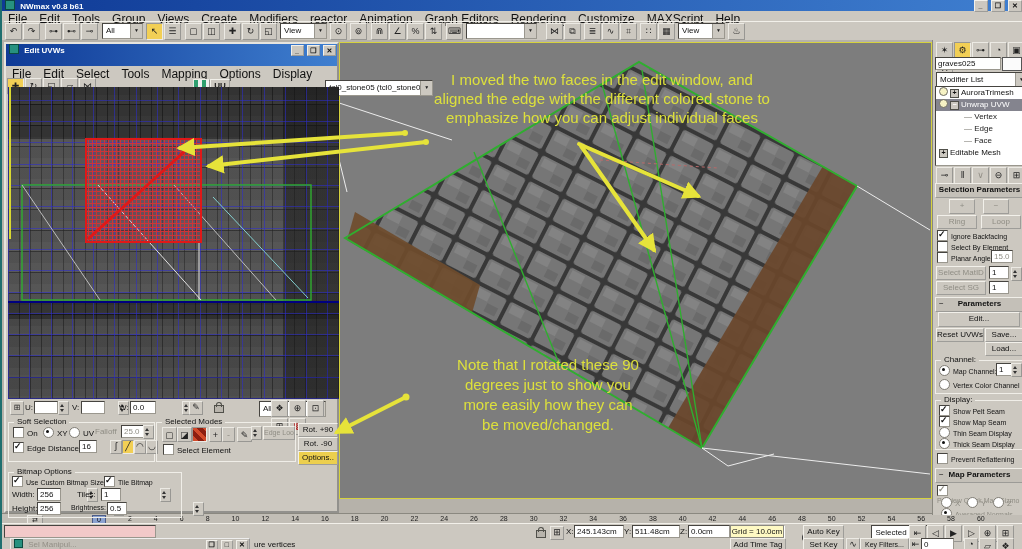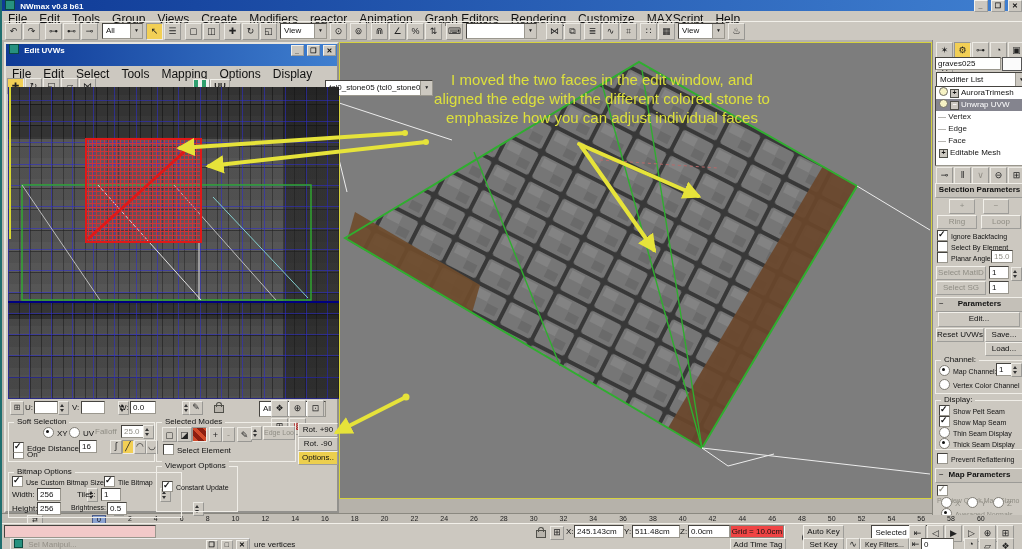--- a/index.html
+++ b/index.html
@@ -36,21 +36,21 @@
   .spin:after{bottom:2px;border-top:3px solid #333;}
   .grp{position:absolute;border:1px groove #f0eee8;}
   .gtitle{position:absolute;top:-6px;left:5px;background:#ccc8c0;padding:0 3px;font-size:8px;white-space:nowrap;}
   .lbl{font-size:8px;white-space:nowrap;}
   .roll{position:absolute;height:13px;background:#c4c0b8;border:1px outset #f0eee8;text-align:center;font-size:8px;font-weight:bold;line-height:12px;}
   .roll:before{content:"−";position:absolute;left:3px;top:0;font-weight:normal;}
   .srow{height:12px;line-height:12px;padding-left:3px;white-space:nowrap;font-size:8px;}
   .srow.sel{background:#84848e;color:#fff;}
   .bulb{display:inline-block;width:7px;height:7px;border-radius:50%;background:#f6f2c4;border:1px solid #6e6c64;vertical-align:-1px;margin-right:2px;}
   .sbox{display:inline-block;width:7px;height:7px;border:1px solid #50504a;background:#ccc8c0;font-size:7px;line-height:6px;text-align:center;vertical-align:0;margin-right:2px;font-weight:bold;}
-  .tchild{padding-left:2px;color:#222;}
+  .tchild{padding-left:28px;color:#222;}
   .tchild:before{content:"— ";color:#6e6c64;}
   .checker{background:repeating-linear-gradient(90deg,#2f9f6f 0 4px,#f0f0f0 4px 8px);}
   .anno{position:absolute;z-index:35;text-align:center;font-size:15px;line-height:19px;color:var(--anno,#dde03c);white-space:pre-line;pointer-events:none;}
   .lockicon{display:inline-block;width:8px;height:6px;background:#b8b4ac;border:1px solid #50504a;position:relative;vertical-align:top;margin-top:5px;}
   .lockicon:before{content:"";position:absolute;left:1px;top:-4px;width:4px;height:4px;border:1px solid #50504a;border-bottom:none;border-radius:3px 3px 0 0;}
   .keyicon{display:inline-block;width:7px;height:7px;border:2px solid #333;border-radius:50%;position:relative;transform:rotate(-35deg);margin-top:6px;}
   .keyicon:after{content:"";position:absolute;left:6px;top:2px;width:9px;height:2px;background:#333;}
   .etched{border:1px solid #8a8880;box-shadow:1px 1px 0 #fff;}
   .tick{font-size:7px;color:#222;}
   .tick0{background:#8ba2d0;border:1px solid #4c5c86;padding:0 4px;color:#000;}
@@ -149,21 +149,21 @@
       <span class="lockicon abs" style="left:168px;top:1px;"></span>
       <span class="tbtn" style="position:absolute;left:182px;top:1px;width:12px;height:12px;line-height:11px;">✎</span>
       <span class="combo abs" style="left:200px;top:1px;width:62px;">
         <span class="cval">All IDs</span><span class="arr">▼</span>
       </span>
       <span class="abs" style="left:264px;top:0;"><span class="tbtn">❖</span><span class="tbtn">⊕</span><span class="tbtn">⊡</span><span class="tbtn">⊞</span><span class="tbtn red">▩</span></span>
     </div>
 
     <div class="grp" style="left:2px;top:378px;width:145px;height:38px;">
       <span class="gtitle">Soft Selection</span>
-      <span class="abs" style="left:4px;top:4px;margin-top:21px;"><span class="cb"></span><span class="lbl">On</span></span>
+      <span class="abs" style="left:4px;top:4px;"><span class="cb"></span><span class="lbl">On</span></span>
       <span class="abs" style="left:34px;top:4px;"><span class="rb on"></span><span class="lbl">XY</span></span>
       <span class="abs" style="left:60px;top:4px;"><span class="rb"></span><span class="lbl">UV</span></span>
       <span class="abs dis2" style="left:86px;top:4px;"><span class="lbl">Falloff</span></span>
       <span class="fld abs" style="left:112px;top:2px;width:18px;color:#8f8d84;">25.0</span>
       <span class="spin abs" style="left:134px;top:2px;"></span>
       <span class="abs" style="left:4px;top:19px;"><span class="cb on"></span><span class="lbl">Edge Distance</span></span>
       <span class="fld abs" style="left:70px;top:17px;width:12px;">16</span>
       <span class="spin abs" style="left:88px;top:17px;"></span>
       <span class="tbtn" style="position:absolute;left:100px;top:16px;width:10px;height:12px;line-height:11px;">ʃ</span>
       <span class="tbtn active" style="position:absolute;left:112px;top:16px;width:10px;height:12px;line-height:11px;">╱</span>
@@ -199,24 +199,20 @@
       <span class="fld abs" style="left:92px;top:15px;width:14px;">1</span>
       <span class="spin abs" style="left:110px;top:15px;"></span>
       <span class="lbl abs" style="left:3px;top:31px;">Height:</span>
       <span class="fld abs" style="left:28px;top:29px;width:18px;">256</span>
       <span class="spin abs" style="left:50px;top:29px;"></span>
       <span class="lbl abs" style="left:62px;top:31px;font-size:7px;">Brightness:</span>
       <span class="fld abs" style="left:98px;top:29px;width:14px;">0.5</span>
       <span class="spin abs" style="left:116px;top:29px;"></span>
     </div>
 
-    <div class="grp" style="left:150px;top:422px;width:80px;height:44px;">
-      <span class="gtitle">Viewport Options</span>
-      <span class="abs" style="left:5px;top:14px;"><span class="cb on"></span><span class="lbl" style="font-size:7px;">Constant Update</span></span>
-    </div>
 
   </div>
 
   <svg class="abs" style="left:0;top:40px;z-index:20;pointer-events:none;" width="1022" height="475">
     <defs>
       <pattern id="cob" width="38" height="29" patternUnits="userSpaceOnUse" patternTransform="rotate(27)">
         <rect width="38" height="29" fill="#3d3d3d"></rect>
         <rect x="2" y="2" width="34" height="25" rx="3" fill="#828282"></rect>
         <rect x="5" y="4" width="14" height="9" fill="#909090"></rect>
         <rect x="20" y="14" width="12" height="9" fill="#747474"></rect>
@@ -253,20 +249,24 @@
       <line class="arrowln" x1="424" y1="102" x2="207" y2="126" marker-end="url(#ah)"></line>
       <line class="arrowln" x1="577" y1="104" x2="696" y2="156" marker-end="url(#ah)"></line>
       <line class="arrowln" x1="579" y1="106" x2="652" y2="210" marker-end="url(#ah)"></line>
       <line class="arrowln" x1="404" y1="357" x2="335" y2="392" marker-end="url(#ah)"></line>
     </g>
   </svg>
 
   <div class="anno" style="left:388px;top:70px;width:424px;">I moved the two faces in the edit window, and
 aligned the edge with the different colored stone to
 emphasize how you can adjust individual faces</div>
+  <div class="anno" style="left:396px;top:355px;width:300px;line-height:20px;">Note that I rotated these 90
+degrees just to show you
+more easily how they can
+be moved/changed.</div>
 
   <div class="abs" style="left:930px;top:40px;width:92px;height:475px;background:#ccc8c0;border-left:1px solid #8a8880;z-index:12;overflow:hidden;">
     <div class="abs" style="left:2px;top:1px;"><span class="tbtn">✶</span><span class="tbtn active">⚙</span><span class="tbtn">⊶</span><span class="tbtn">◔</span><span class="tbtn">▣</span><span class="tbtn">⚒</span></div>
     <span class="fld abs" style="left:2px;top:17px;width:60px;">graves025</span>
     <span class="abs" style="left:69px;top:17px;width:18px;height:12px;background:#fbfbfb;border:1px solid #555;"></span>
     <span class="combo abs" style="left:2px;top:31px;width:87px;">
       <span class="cval">Modifier List</span><span class="arr">▼</span>
     </span>
     <div class="abs" style="left:2px;top:46px;width:87px;height:78px;background:#fff;border:1px inset #9a978e;">
       <div class="srow"><span class="bulb"></span><span class="sbox">+</span><span>AuroraTrimesh</span></div>
@@ -376,21 +376,21 @@
     <span class="abs lbl" style="left:252px;top:16px;">ure vertices</span>
 
     <span class="lockicon abs" style="left:534px;top:1px;"></span>
     <span class="tbtn" style="position:absolute;left:547px;top:1px;width:12px;height:12px;line-height:11px;">⊞</span>
     <span class="lbl abs" style="left:564px;top:3px;">X:</span>
     <span class="fld abs" style="left:572px;top:1px;width:44px;">245.143cm</span>
     <span class="lbl abs" style="left:622px;top:3px;">Y:</span>
     <span class="fld abs" style="left:630px;top:1px;width:42px;">511.48cm</span>
     <span class="lbl abs" style="left:678px;top:3px;">Z:</span>
     <span class="fld abs" style="left:686px;top:1px;width:36px;">0.0cm</span>
-    <span class="abs etched" style="left:728px;top:1px;width:52px;height:11px;line-height:11px;text-align:center;background:#ef4444;">Grid = 10.0cm</span>
+    <span class="abs etched" style="left:728px;top:1px;width:52px;height:11px;line-height:11px;text-align:center;background:#fef9c3;">Grid = 10.0cm</span>
     <span class="btn abs" style="left:728px;top:14px;width:54px;">Add Time Tag</span>
     <span class="keyicon abs" style="left:788px;top:2px;"></span>
     <span class="btn abs" style="left:801px;top:1px;width:39px;">Auto Key</span>
     <span class="btn abs" style="left:801px;top:14px;width:39px;">Set Key</span>
     <span class="combo abs" style="left:843px;top:0;width:62px;">
       <span class="cval">Selected</span><span class="arr">▼</span>
     </span>
     <span class="tbtn" style="position:absolute;left:843px;top:13px;width:12px;height:12px;line-height:11px;">∿</span>
     <span class="btn abs" style="left:858px;top:14px;width:47px;font-size:7px;">Key Filters...</span>
     <span class="abs" style="left:906px;top:0;"><span class="tbtn">⇤</span><span class="tbtn">◁</span><span class="tbtn">▶</span><span class="tbtn">▷</span><span class="tbtn">⇥</span></span>

